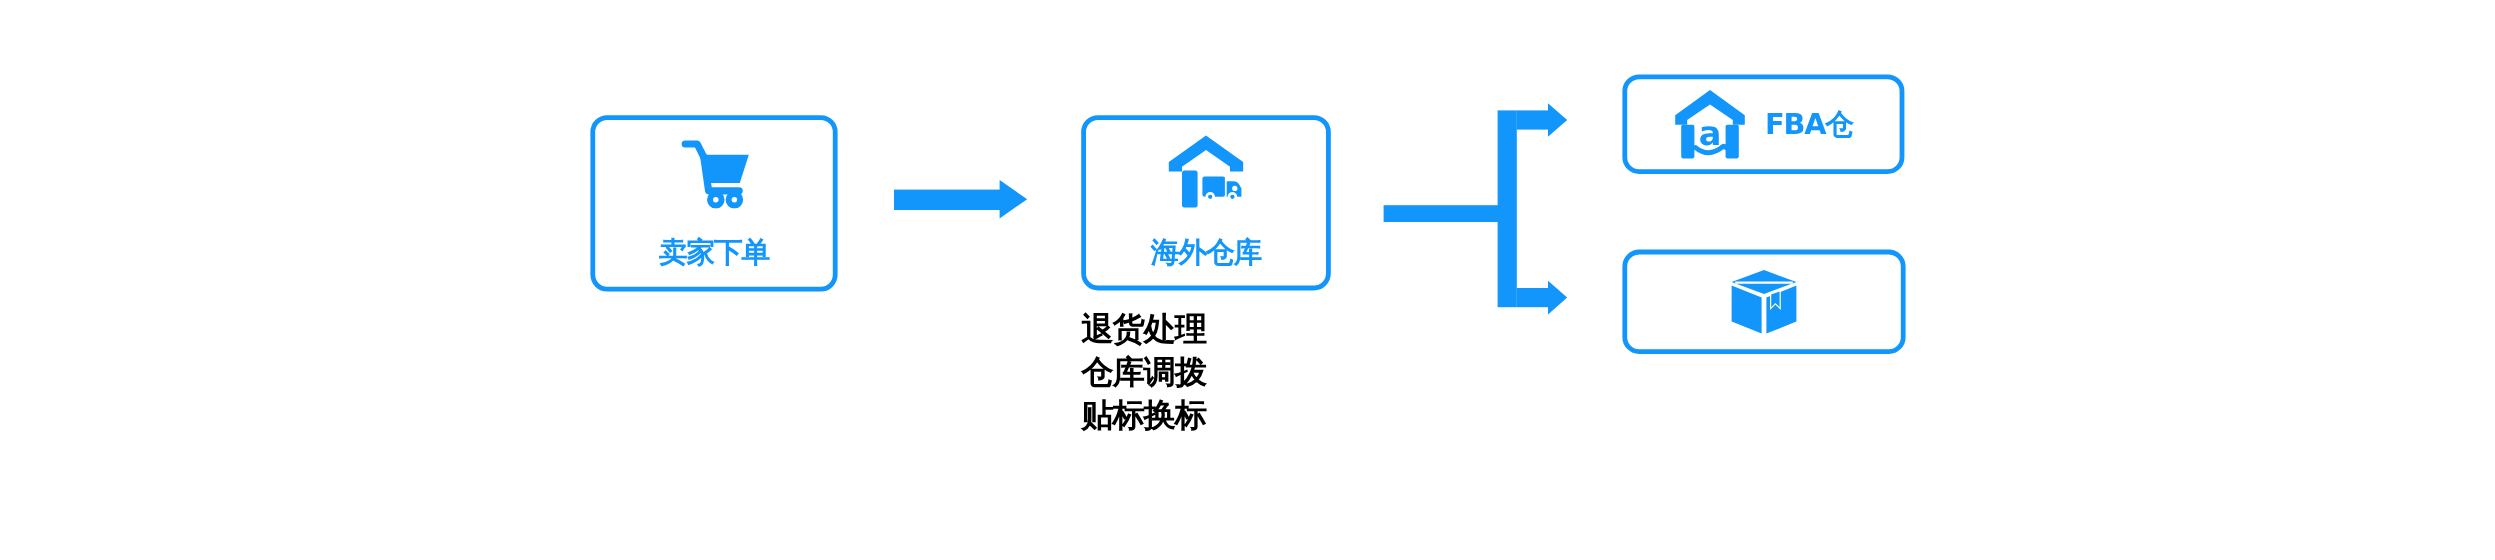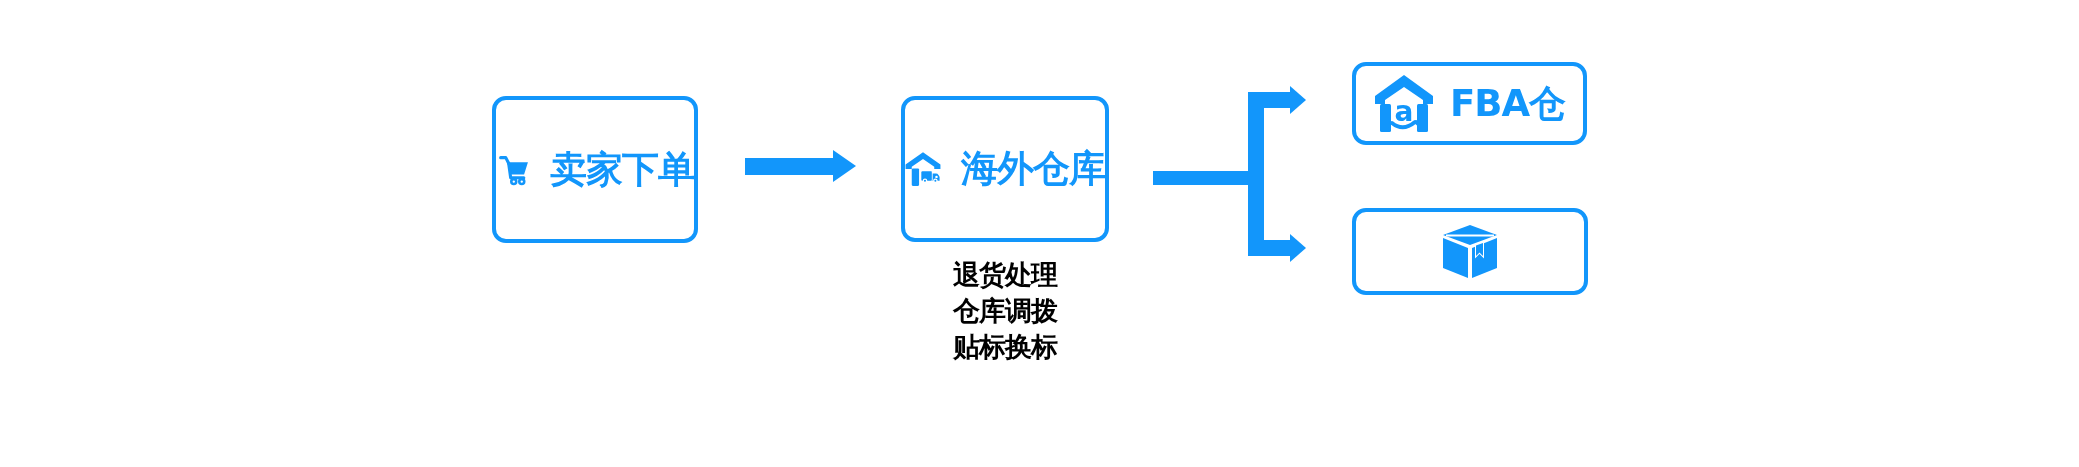--- a/index.html
+++ b/index.html
@@ -5,30 +5,30 @@
   html,body { margin:0; padding:0; background:#ffffff; }
   .canvas {
     position:relative; width:2079px; height:467px; background:#ffffff;
     font-family:"DejaVu Sans","Liberation Sans",sans-serif; overflow:hidden;
   }
   .node {
     position:absolute; box-sizing:border-box;
     border:4px solid #1296fb; border-radius:14px; background:#ffffff;
     display:flex; align-items:center; justify-content:center;
   }
-  .node-v { flex-direction:row; gap:20px; }
+  .node-v { flex-direction:column; gap:20px; }
   .node-h { flex-direction:row; gap:16px; }
-  .node-label { color:#1296fb; font-weight:bold; font-size:37px; letter-spacing:-1px; white-space:nowrap; }
+  .node-label { color:#1296fb; font-weight:bold; font-size:24px; letter-spacing:-1px; white-space:nowrap; }
   .node-seller    { left:492px;  top:96px;  width:206px; height:147px; }
   .node-warehouse { left:901px;  top:96px;  width:208px; height:146px; }
   .node-fba       { left:1352px; top:62px;  width:235px; height:83px; }
   .node-dropship  { left:1352px; top:208px; width:236px; height:87px; }
   .services {
     position:absolute; left:901px; top:257px; width:208px;
-    text-align:center; color:#000000; font-weight:bold; font-size:27px;
+    text-align:left; color:#000000; font-weight:bold; font-size:27px;
     line-height:36px; letter-spacing:-1px;
   }
   .shaft { position:absolute; background:#1296fb; }
   .head  { position:absolute; width:0; height:0; }
   .a1-shaft { left:745px; top:158px; width:89px; height:17px; }
   .a1-head  { left:833px; top:150px; border-top:16px solid transparent;
               border-bottom:16px solid transparent; border-left:23px solid #1296fb; }
   .stem  { left:1153px; top:171px; width:103px; height:14px; }
   .vbar  { left:1248px; top:92px;  width:16px;  height:164px; }
   .tb-shaft { left:1264px; top:92px;  width:26px; height:16px; }

